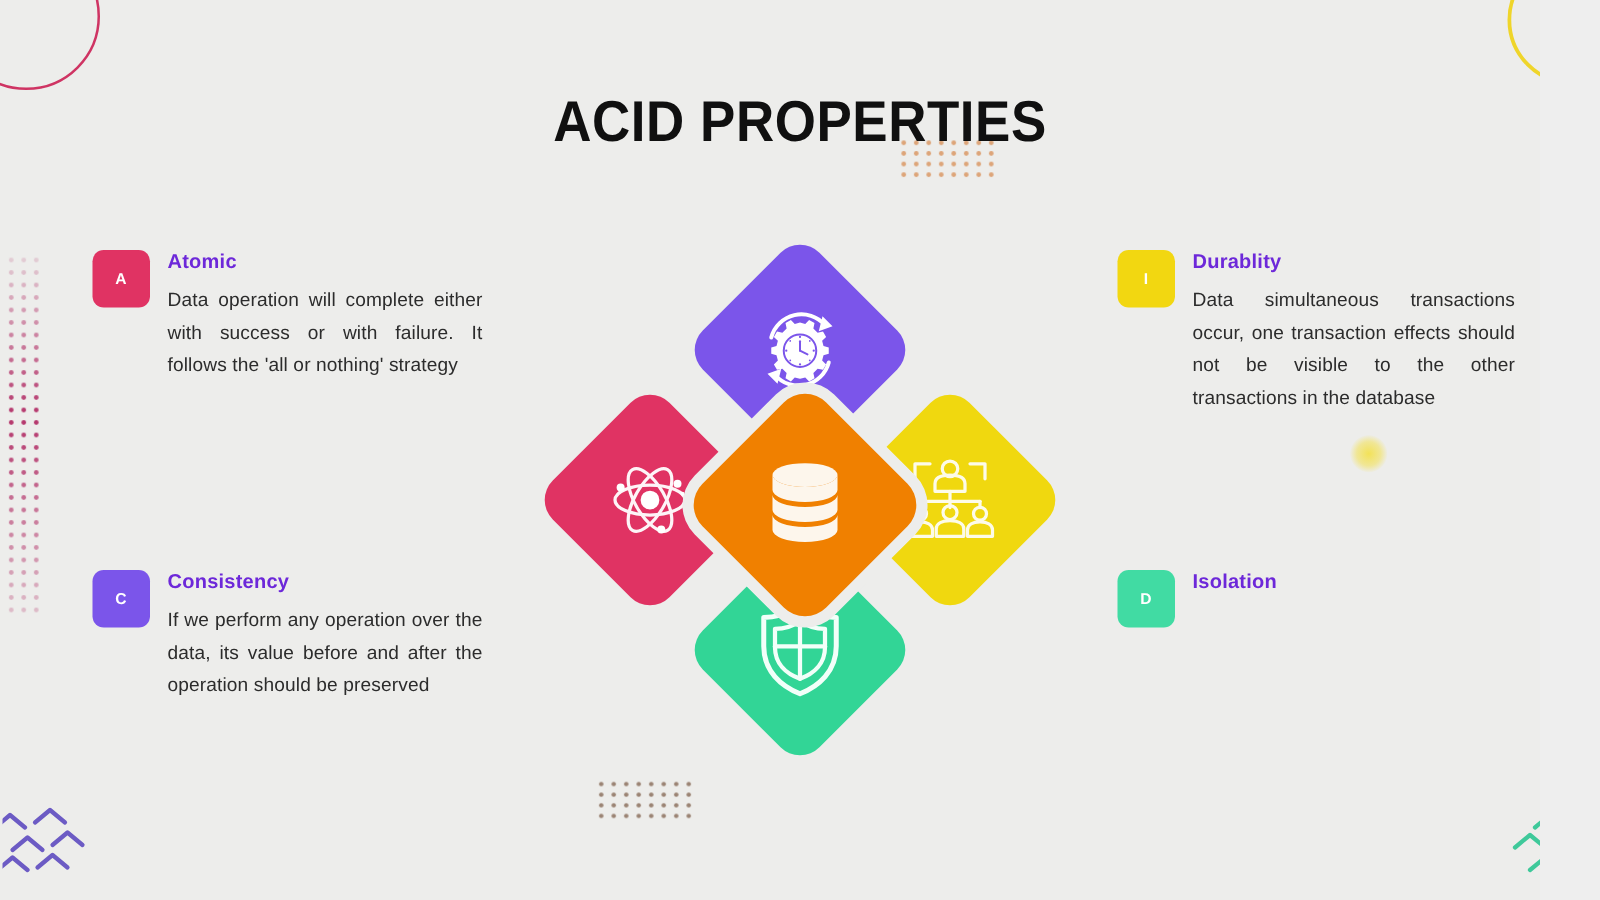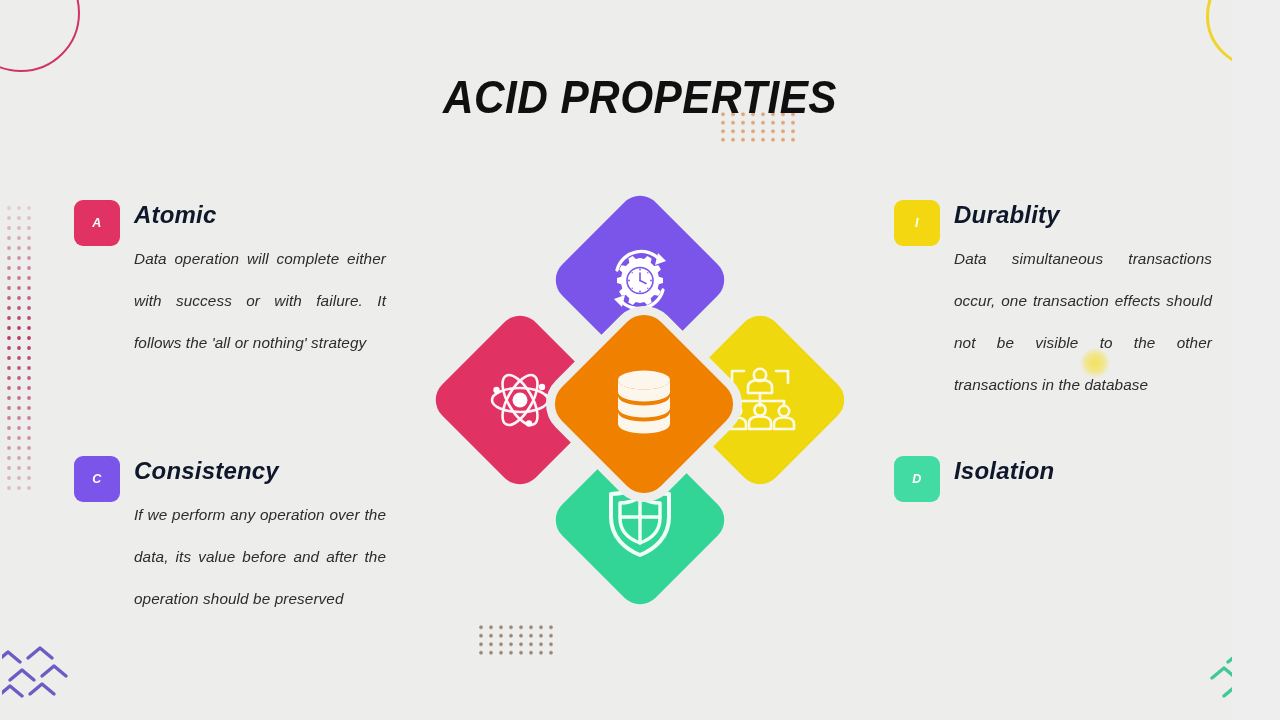--- a/index.html
+++ b/index.html
@@ -7,21 +7,20 @@
     width: 1280px; height: 720px;
     overflow: hidden;
     background: #eeeeee;
     font-family: "Liberation Sans", sans-serif;
   }
   .slide {
     position: relative;
     width: 1232px; height: 720px;
     background: #ededeb;
     overflow: hidden;
-    font-style: italic;
   }
 
   
   .deco { position: absolute; pointer-events: none; }
 
   .circle-tl {
     left: -38px; top: -46px;
     width: 118px; height: 118px;
     border-radius: 50%;
     border: 2.5px solid #cf3463;
@@ -81,29 +80,29 @@
     width: 46px; height: 46px;
     border-radius: 9px;
     display: flex; align-items: center; justify-content: center;
     color: #ffffff;
     font-size: 12.5px;
     font-weight: bold;
     letter-spacing: .5px;
   }
   .btext { flex: 1 1 auto; padding-top: 1px; }
   .bhead {
-    font-size: 24px;
+    font-size: 16px;
     font-weight: bold;
-    color: #0f172a;
+    color: #6d28d9;
     letter-spacing: .2px;
     margin-bottom: 9px;
   }
   .bbody {
     font-size: 15.3px;
-    line-height: 42px;
+    line-height: 26px;
     color: #2c2c2c;
     text-align: justify;
     text-align-last: left;
     letter-spacing: .1px;
   }
 
   
   .diagram {
     position: absolute;
     left: 438px; top: 198px;

